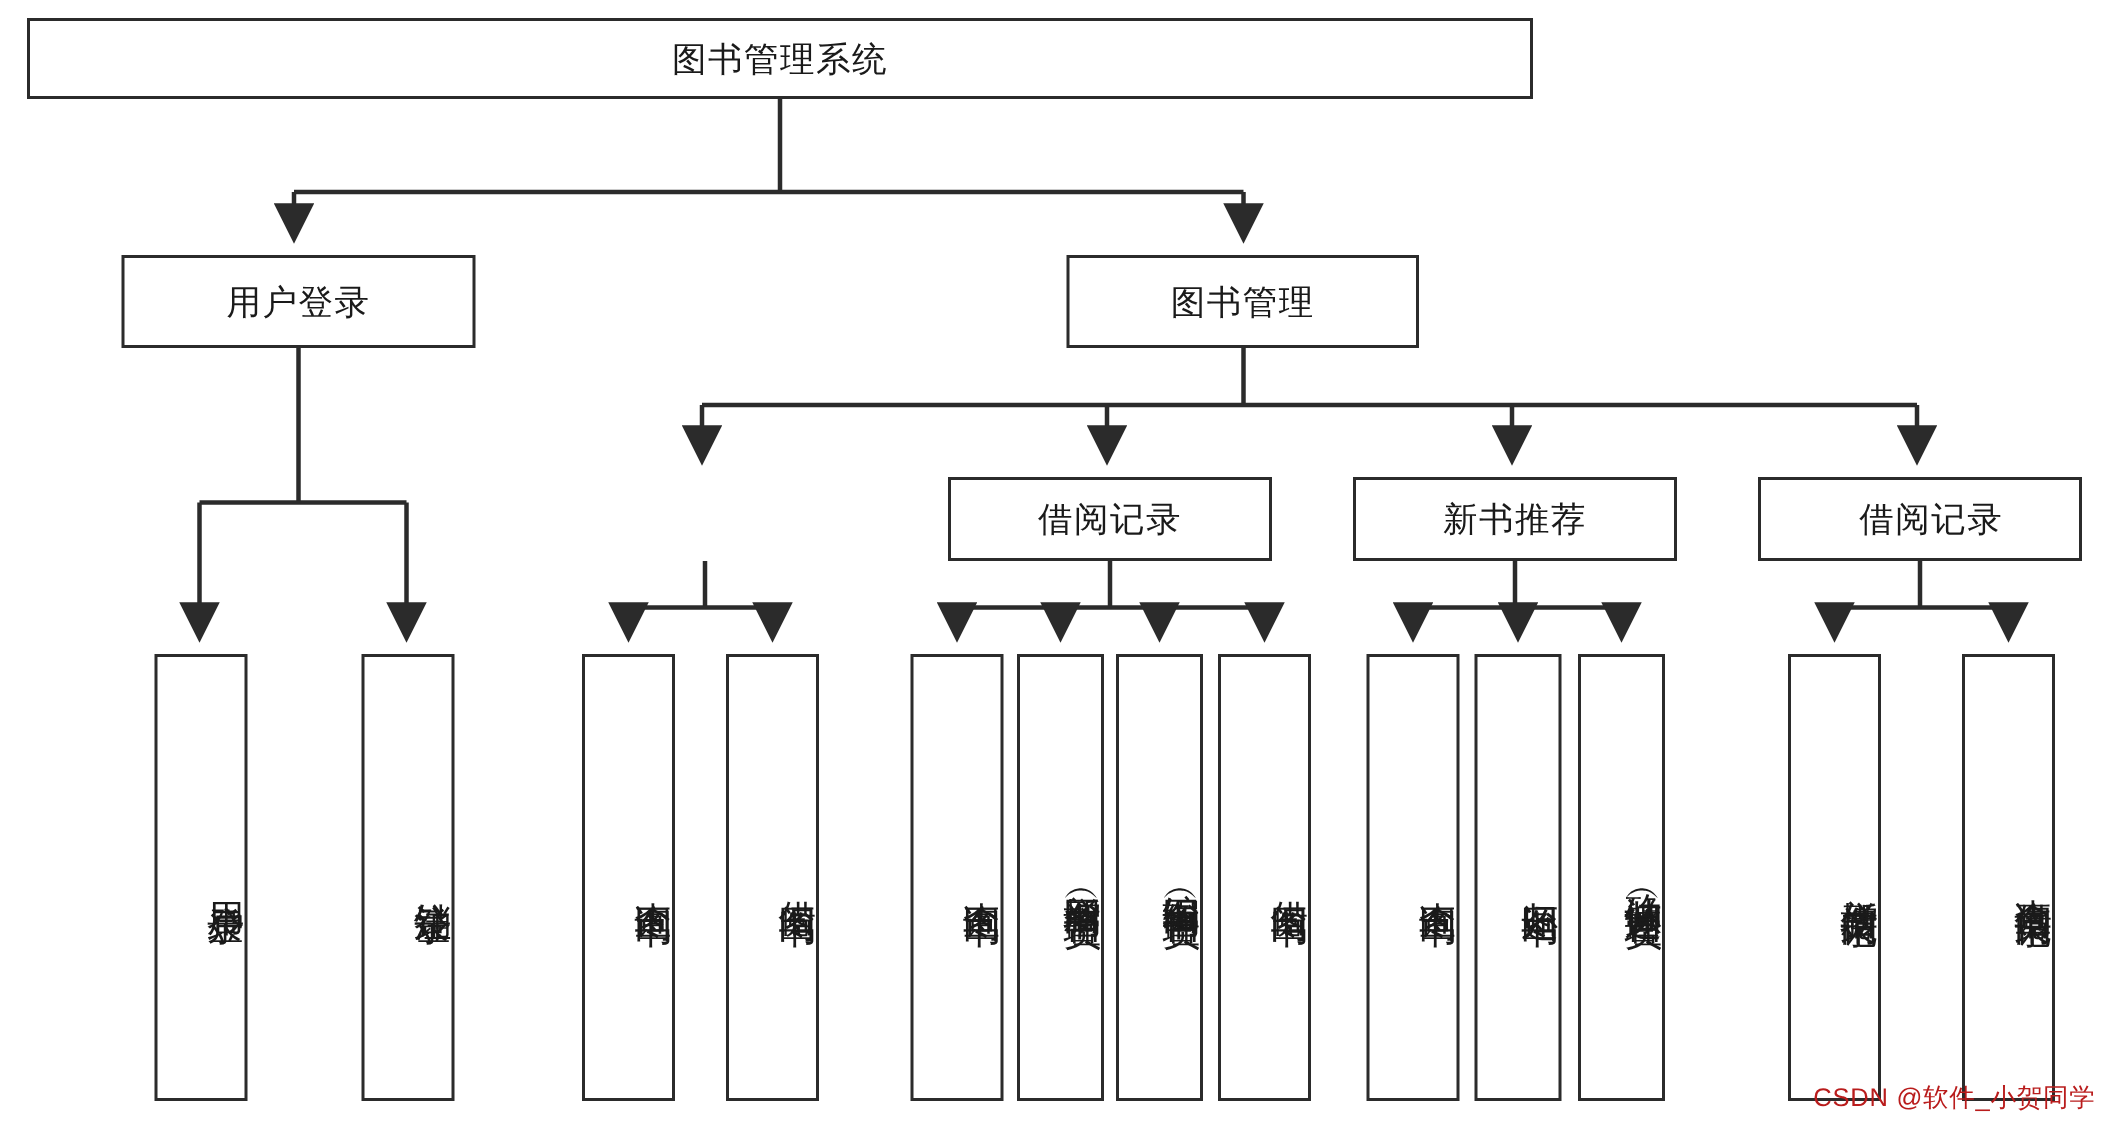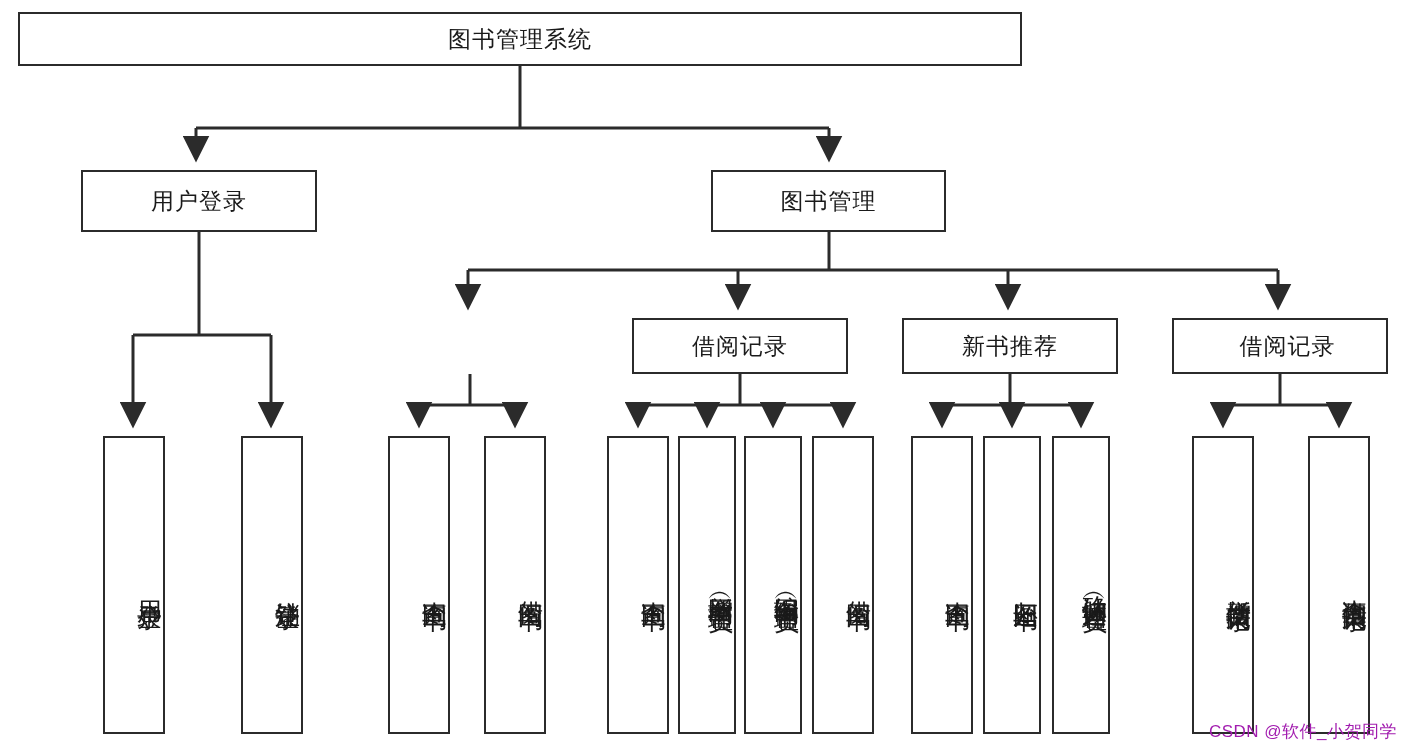--- a/index.html
+++ b/index.html
@@ -54,21 +54,21 @@
   }
   .node.vert .vlabel {
     writing-mode: vertical-rl;
     text-orientation: upright;
   }
   .watermark {
     position: absolute;
     right: 8px;
     bottom: 4px;
     font-size: 17px;
-    color: #a21caf;
+    color: #b91c1c;
     white-space: nowrap;
     letter-spacing: 0.5px;
     margin-top: 12px;
   }
 </style>
 </head>
 <body>
 
 <div id="canvas">
 

